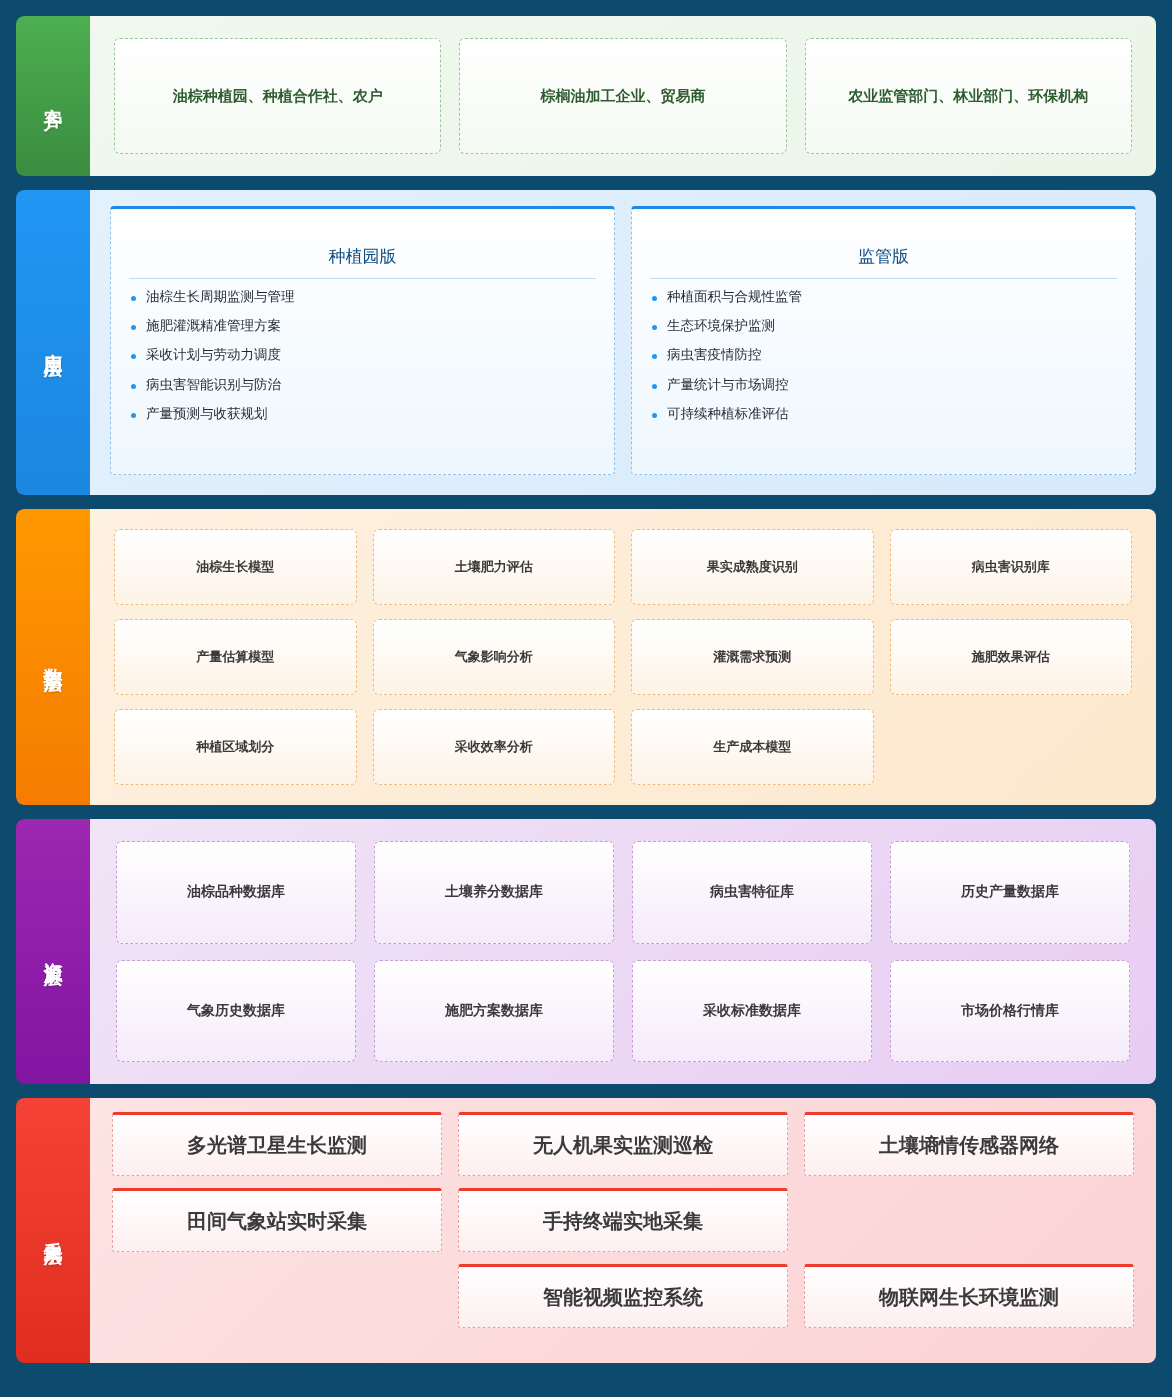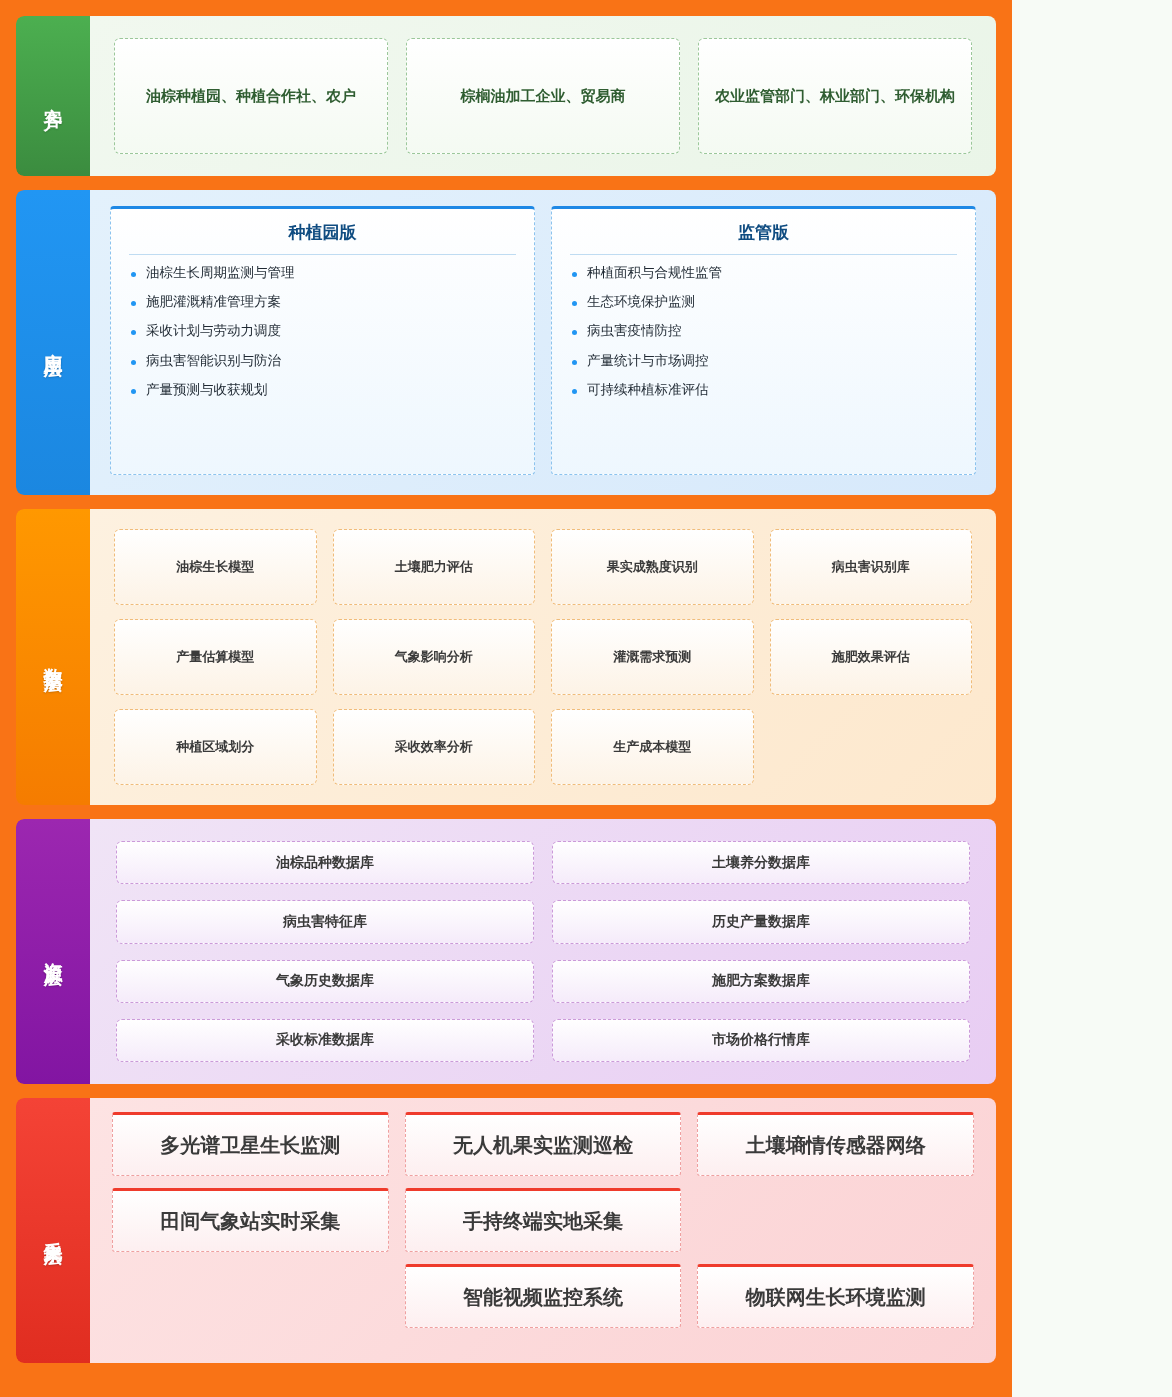--- a/index.html
+++ b/index.html
@@ -7,27 +7,27 @@
 
   html, body {
     width: 1172px;
     height: 1397px;
     background: #f7fbf6;
     font-family: "Liberation Sans", "DejaVu Sans", sans-serif;
     overflow: hidden;
   }
 
   .page {
-    width: 1012px;
+    width: 1172px;
     height: 1397px;
     padding: 16px 16px 16px 16px;
     display: flex;
     flex-direction: column;
     gap: 14px;
-    background: #f97316;
+    background: #0c4a6e;
   }
 
   
   .layer {
     display: flex;
     border-radius: 8px;
     overflow: hidden;
     position: relative;
   }
 
@@ -94,25 +94,26 @@
     border-top: 3px solid #1e88e5;
     border-radius: 4px;
     background: linear-gradient(180deg, #ffffff 0%, #eef7fe 100%);
     padding: 12px 18px 14px 18px;
     display: flex;
     flex-direction: column;
   }
   .app-card-title {
     text-align: center;
     font-size: 17px;
-    font-weight: bold;
+    font-weight: normal;
     color: #0f4c81;
     padding-bottom: 10px;
     border-bottom: 1px solid #bfdcf2;
     margin-bottom: 10px;
+    margin-top: 24px;
   }
   .app-list { list-style: none; }
   .app-list li {
     position: relative;
     padding-left: 17px;
     font-size: 13.5px;
     color: #1f2933;
     line-height: 1.35;
     margin-bottom: 11px;
     font-family: Liberation Mono, monospace;
@@ -155,21 +156,21 @@
   .layer-res { height: 265px; }
   .layer-res .layer-tab {
     background: linear-gradient(180deg, #9c27b0 0%, #8215a2 100%);
   }
   .layer-res .layer-body {
     background: linear-gradient(135deg, #f0e4f6 0%, #e8cdf3 100%);
     padding: 22px 26px;
   }
   .grid4res {
     display: grid;
-    grid-template-columns: repeat(2, 1fr);
+    grid-template-columns: repeat(4, 1fr);
     gap: 16px 18px;
     height: 100%;
   }
   .res-card {
     border: 1px dashed #cb9ad9;
     border-radius: 6px;
     background: linear-gradient(180deg, #ffffff 0%, #f5ebfa 100%);
     display: flex; align-items: center; justify-content: center;
     font-size: 14px; font-weight: bold; color: #3a3a3a;
   }

